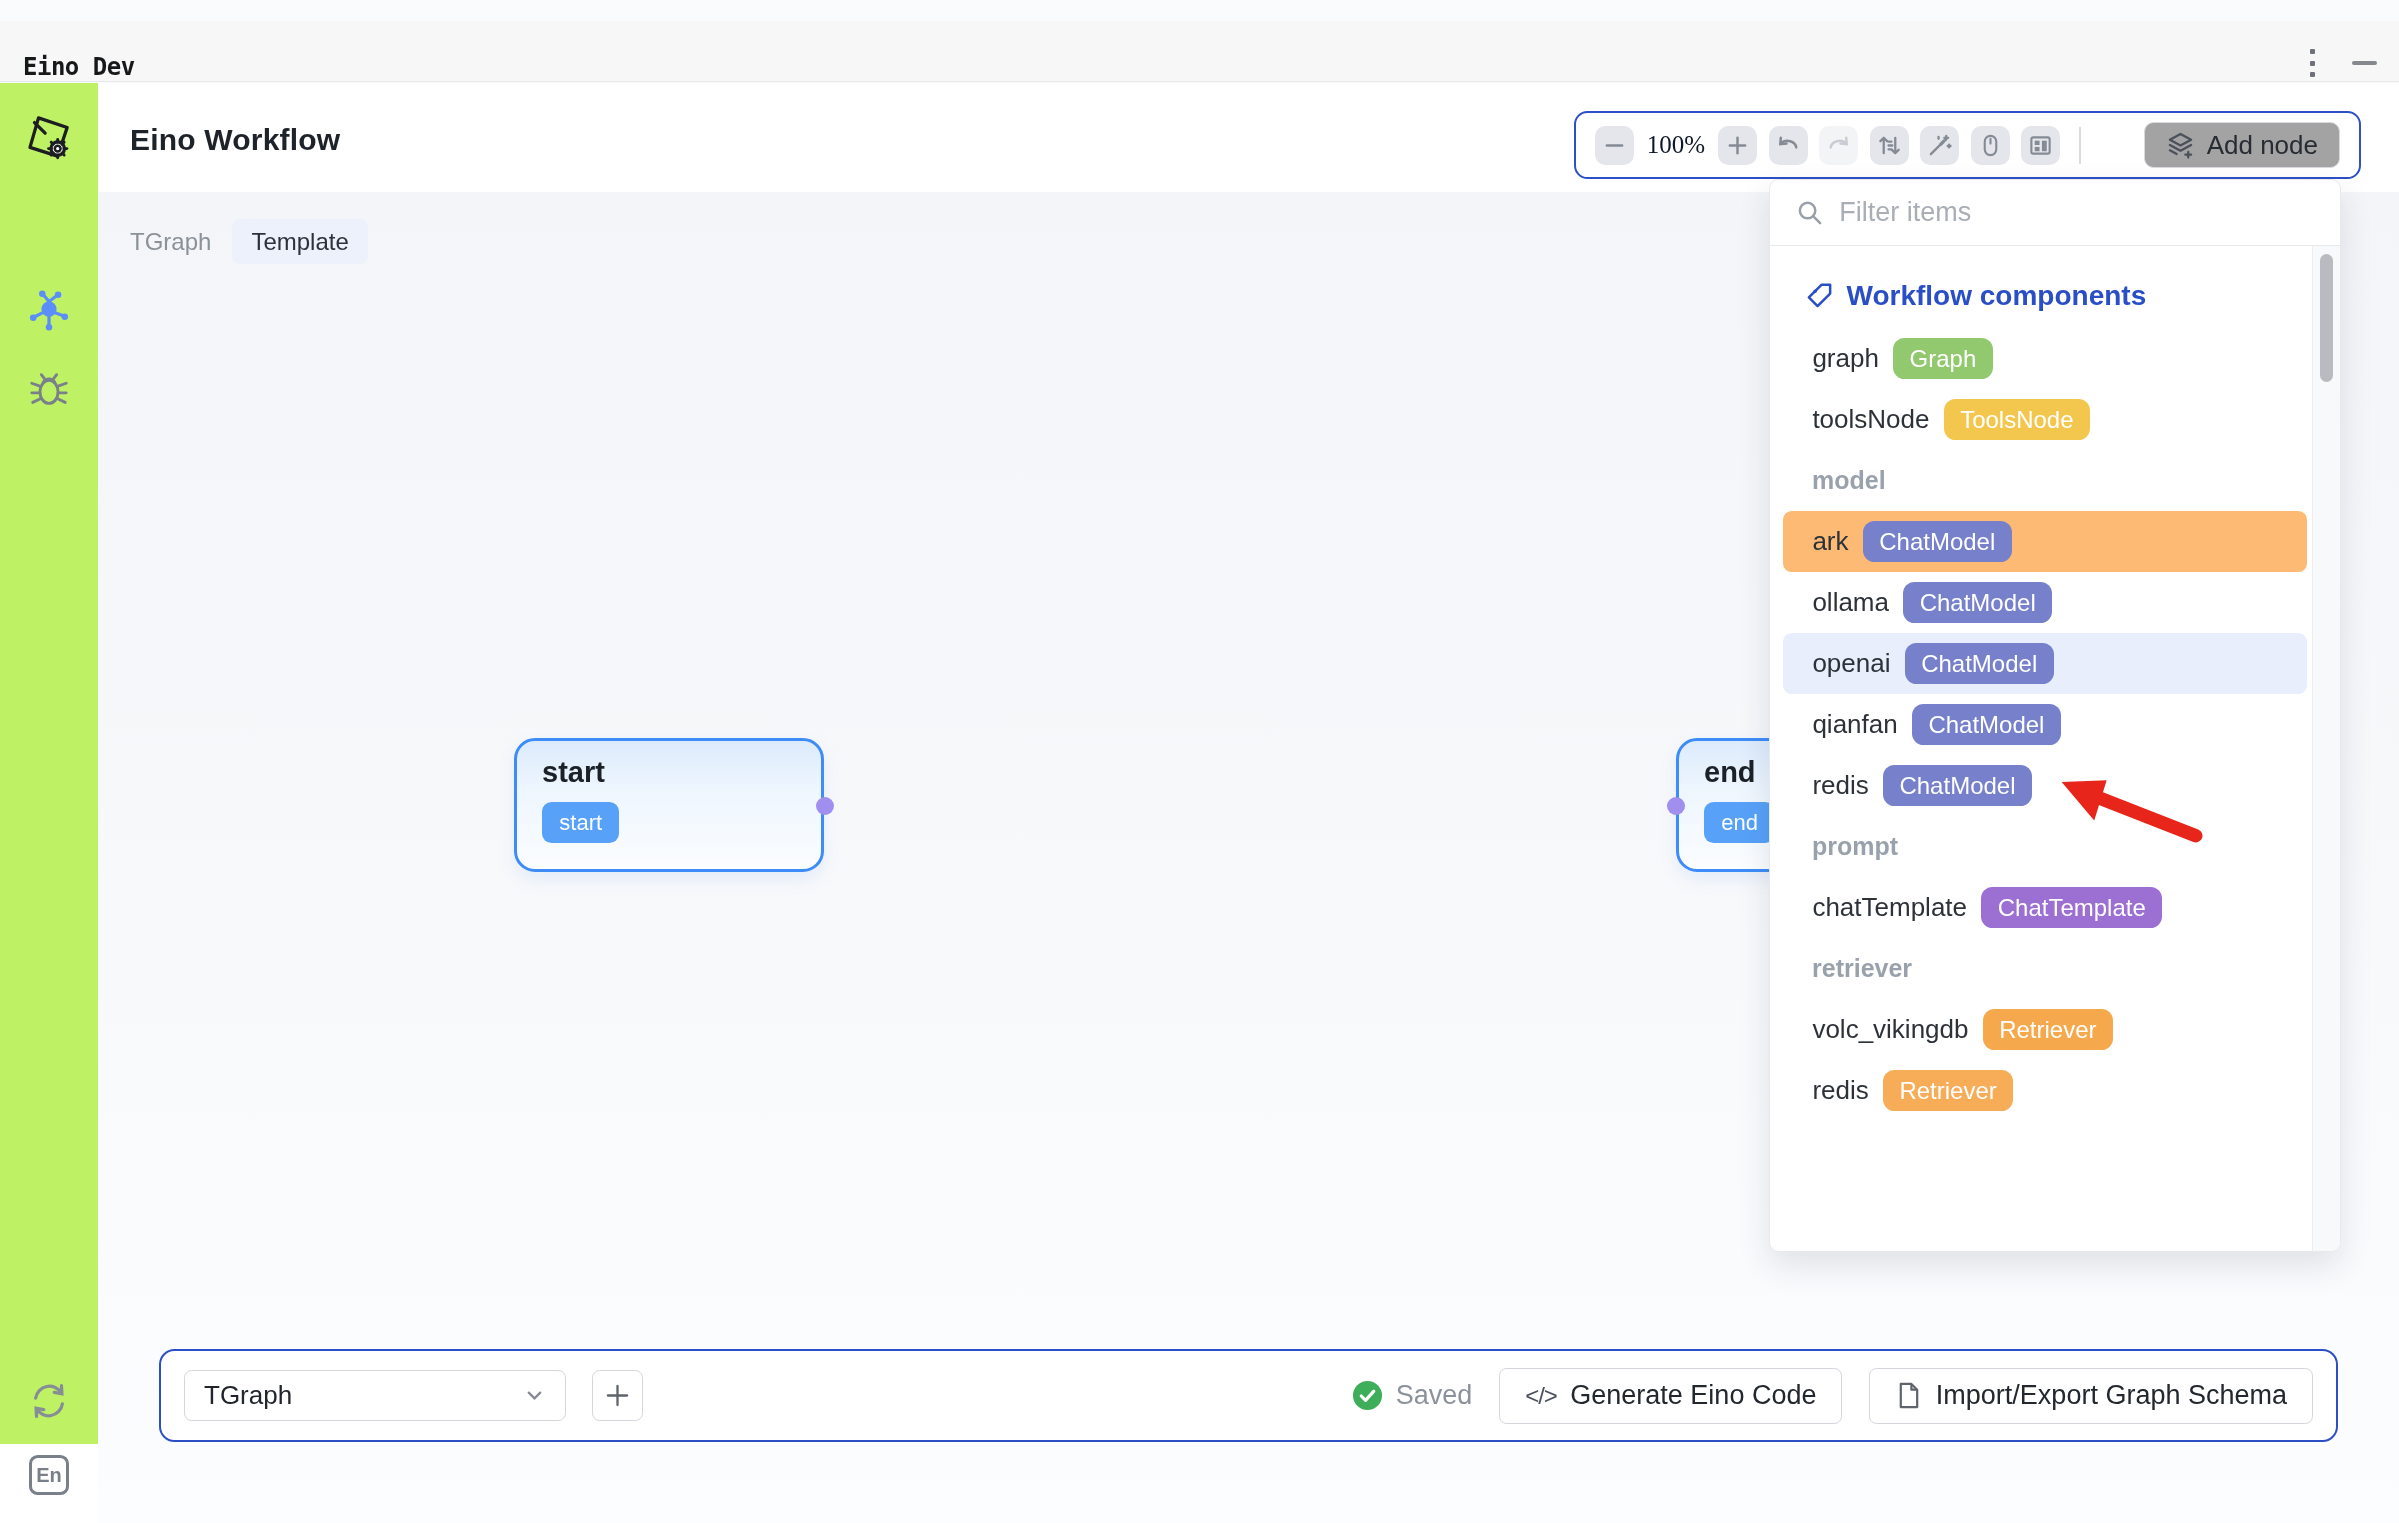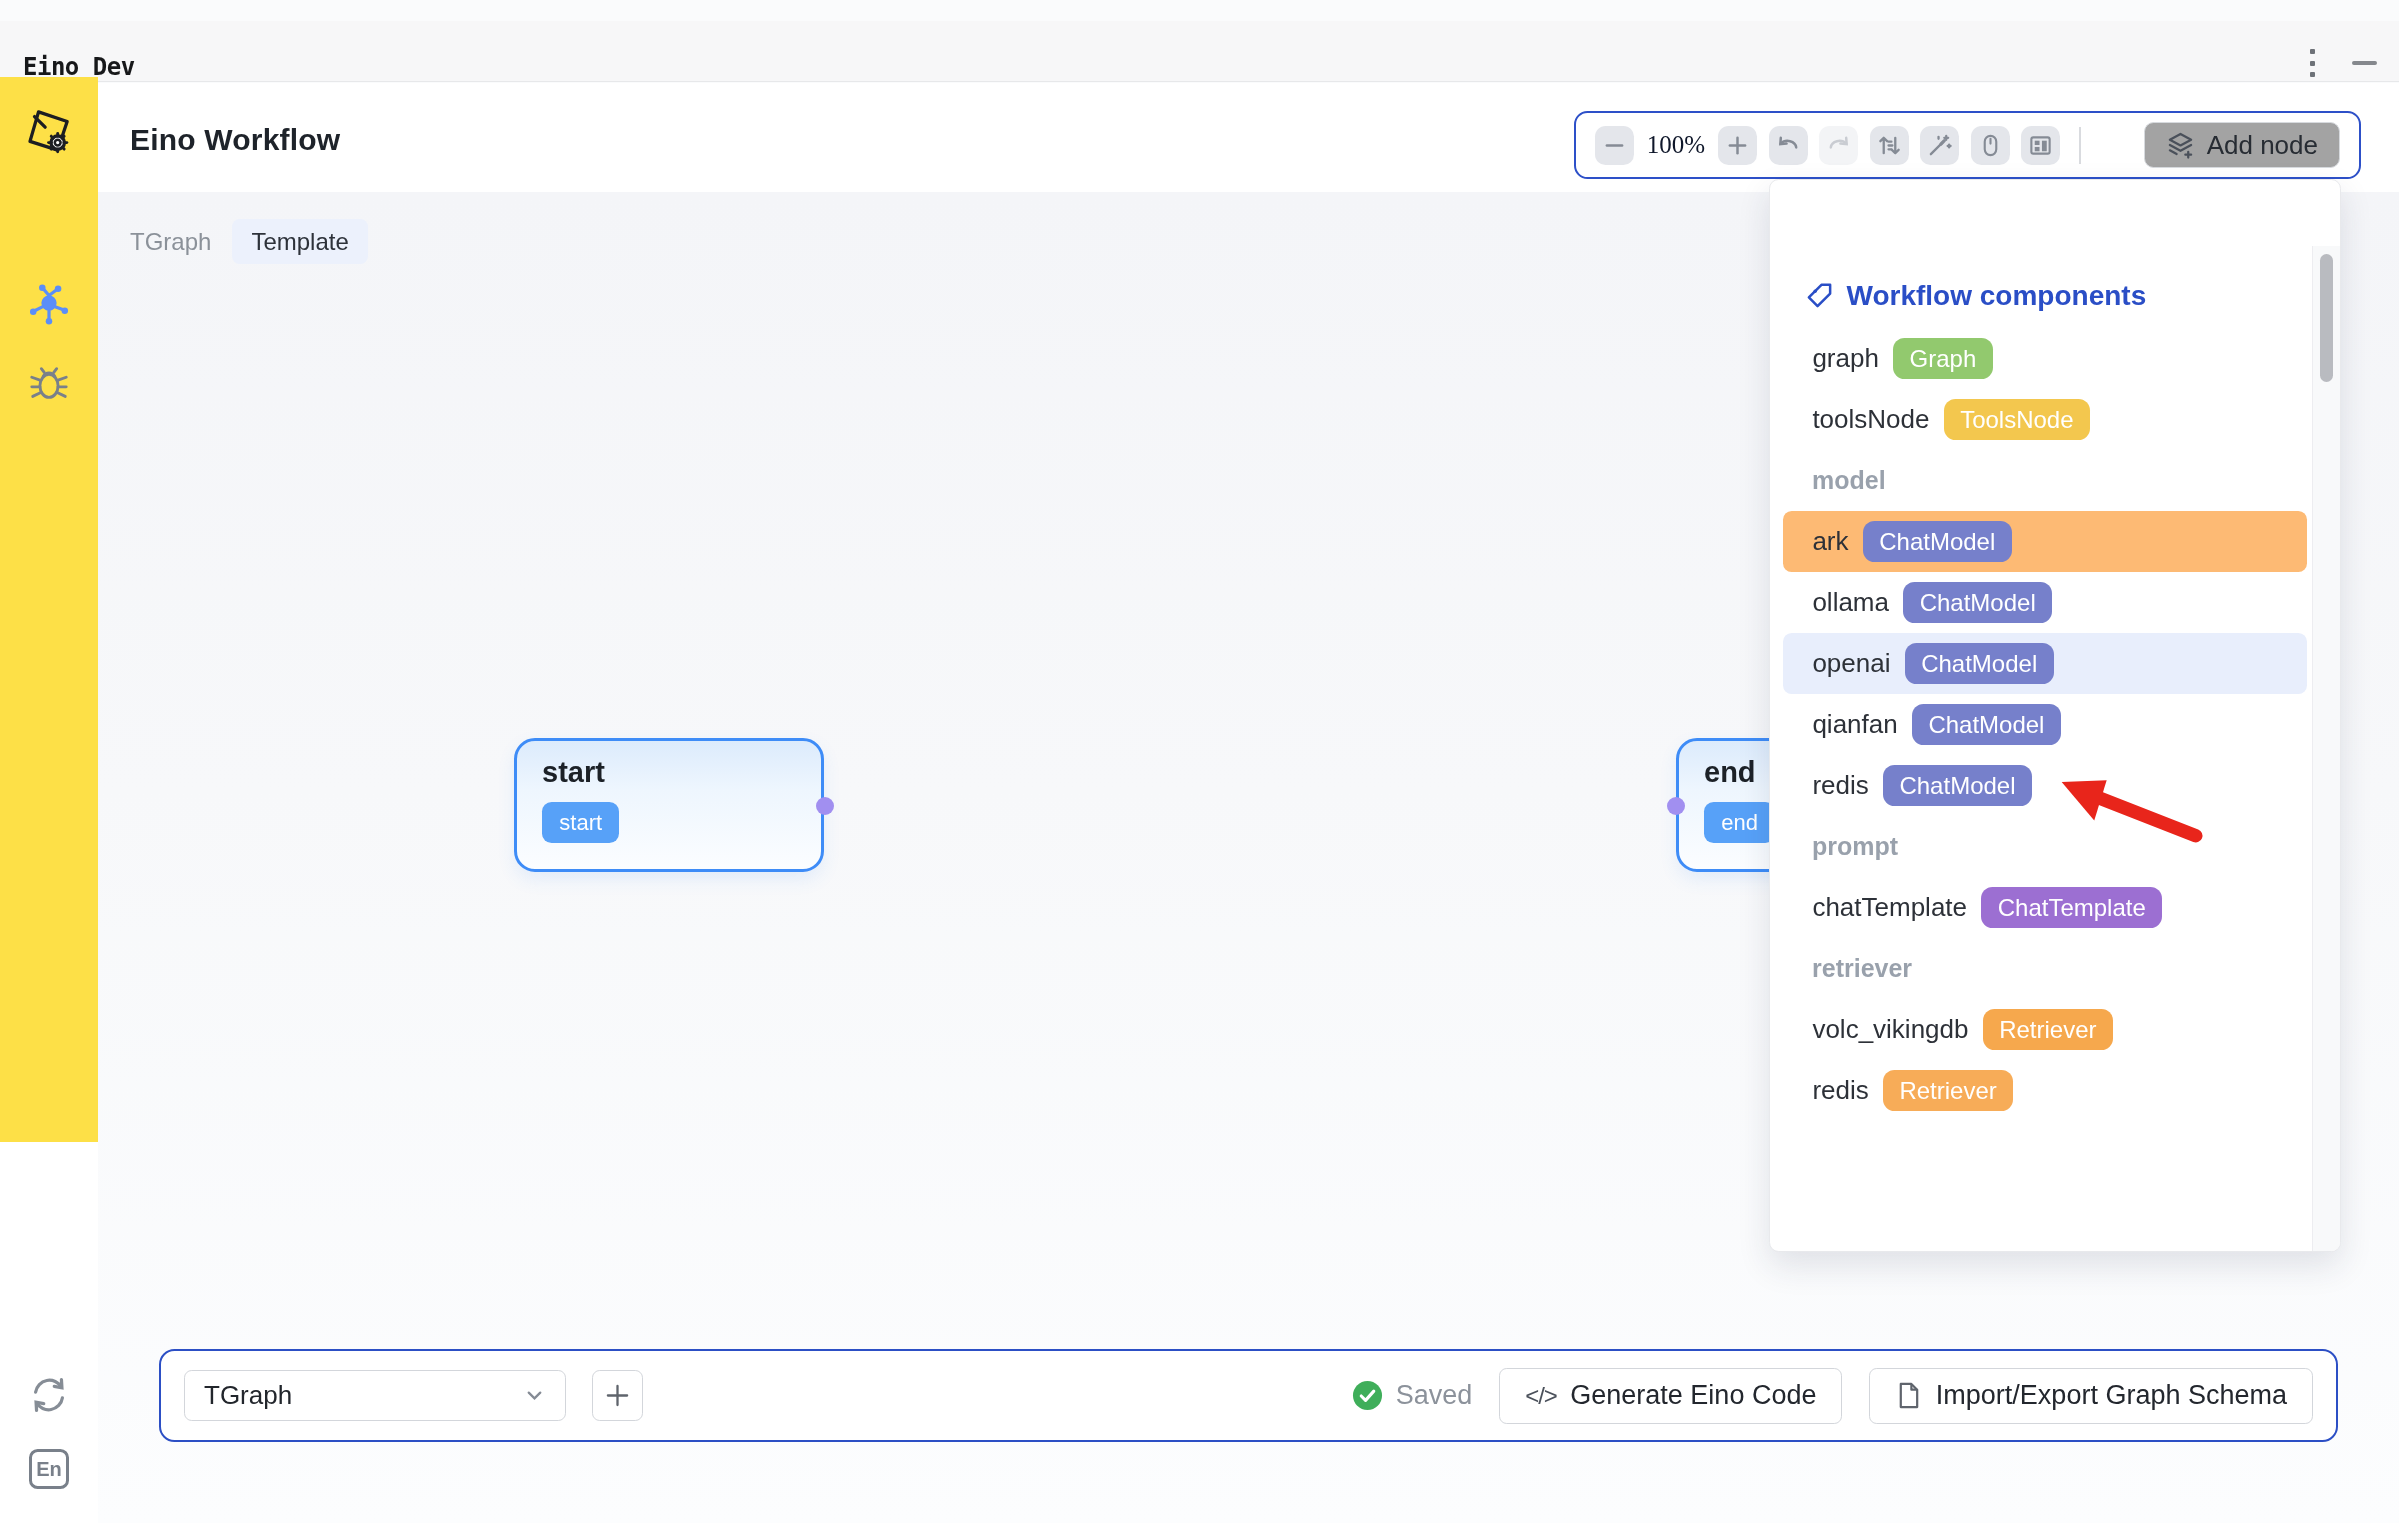--- a/index.html
+++ b/index.html
@@ -22,21 +22,21 @@
     font-weight: bold; font-size: 24px; color: #17181a; letter-spacing: -0.5px;
   }
   .titlebar-actions { margin-left: auto; display: flex; align-items: center; gap: 33px; }
   .kebab { display: flex; flex-direction: column; gap: 6.7px; padding: 3.8px; cursor: pointer; }
   .kebab i { width: 4.8px; height: 4.8px; background: #6e7278; border-radius: 1px; }
   .win-min { width: 25px; height: 3.8px; background: #85888d; border-radius: 1.9px; cursor: pointer; }
 
   
   .app { position: absolute; left: 0; top: 83px; width: 2400px; height: 1441px; background: #ffffff; }
 
-  .sidebar { position: absolute; left: 0; top: 77px; width: 98px; height: 1065px; background: #fde047; z-index: 8; }
+  .sidebar { position: absolute; left: 0; top: 83px; width: 98px; height: 1361px; background: #bef264; z-index: 8; }
   .side-icon { position: absolute; left: 0; width: 98px; display: flex; justify-content: center; cursor: pointer; }
 
   .canvas {
     position: absolute; left: 98px; top: 192px; width: 2302px; height: 1332px;
     background: linear-gradient(180deg, #f4f5f8 0%, #f7f8fa 45%, #fcfdfe 100%);
   }
 
   .page-title { position: absolute; left: 130px; top: 123px; font-size: 30px; font-weight: bold; color: #1e232a; letter-spacing: 0.2px; z-index: 9; }
 
   .tabs-row { position: absolute; left: 130px; top: 219px; display: flex; align-items: center; gap: 21px; z-index: 9; }
@@ -299,20 +299,27 @@
       <path d="M15 3 L26 9 L15 15 L4 9 Z"></path>
       <path d="M4 14.5 L15 20.5 L26 14.5"></path>
       <path d="M4 20 L11 23.8"></path>
       <path d="M20 24.5 L26 24.5 M23 21.5 L23 27.5"></path>
     </svg>
     <span>Add node</span>
   </div>
 </div>
 
 <div class="panel">
+  <div class="panel-search">
+    <svg width="27" height="27" viewBox="0 0 28 28" fill="none" stroke="#9aa0a9" stroke-width="2.6" stroke-linecap="round">
+      <circle cx="12" cy="12" r="8"></circle>
+        <line x1="18" y1="18" x2="25" y2="25"></line>
+    </svg>
+    <input type="text" placeholder="Filter items" style="">
+  </div>
   <div class="panel-list">
     <div class="panel-header-row">
       <svg width="29" height="29" viewBox="0 0 30 30" fill="none" stroke="#2a4ec6" stroke-width="2.6" stroke-linejoin="round">
         <path d="M13 4 L26 17 L17 26 L4 13 L4 4 Z" transform="rotate(90 15 15)"></path>
         <circle cx="10.5" cy="10.5" r="1.8" fill="#2a4ec6" stroke="none"></circle>
       </svg>
       <span class="panel-header-text">Workflow components</span>
     </div>
     <div id="sections-mount">
         <div class="comp-row">

